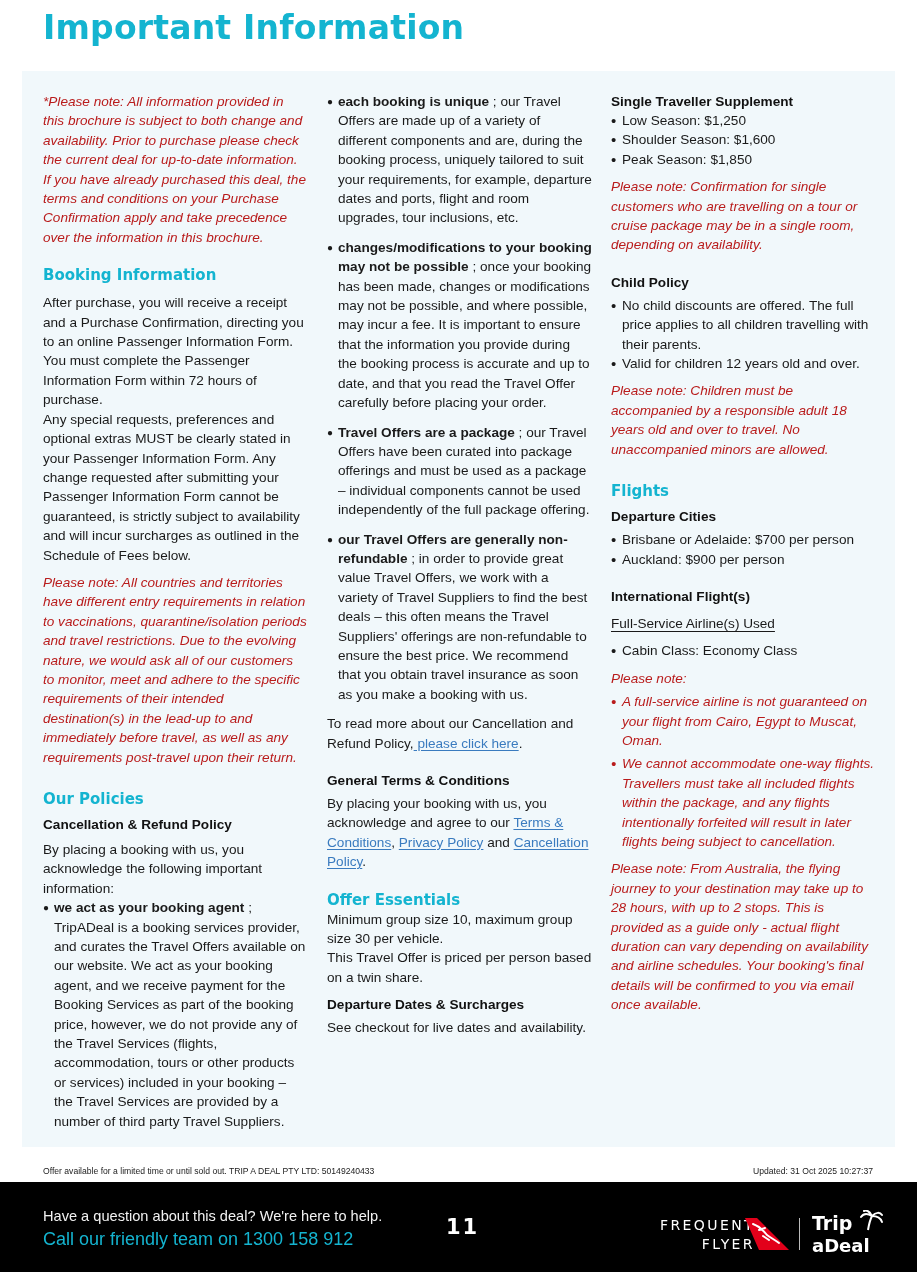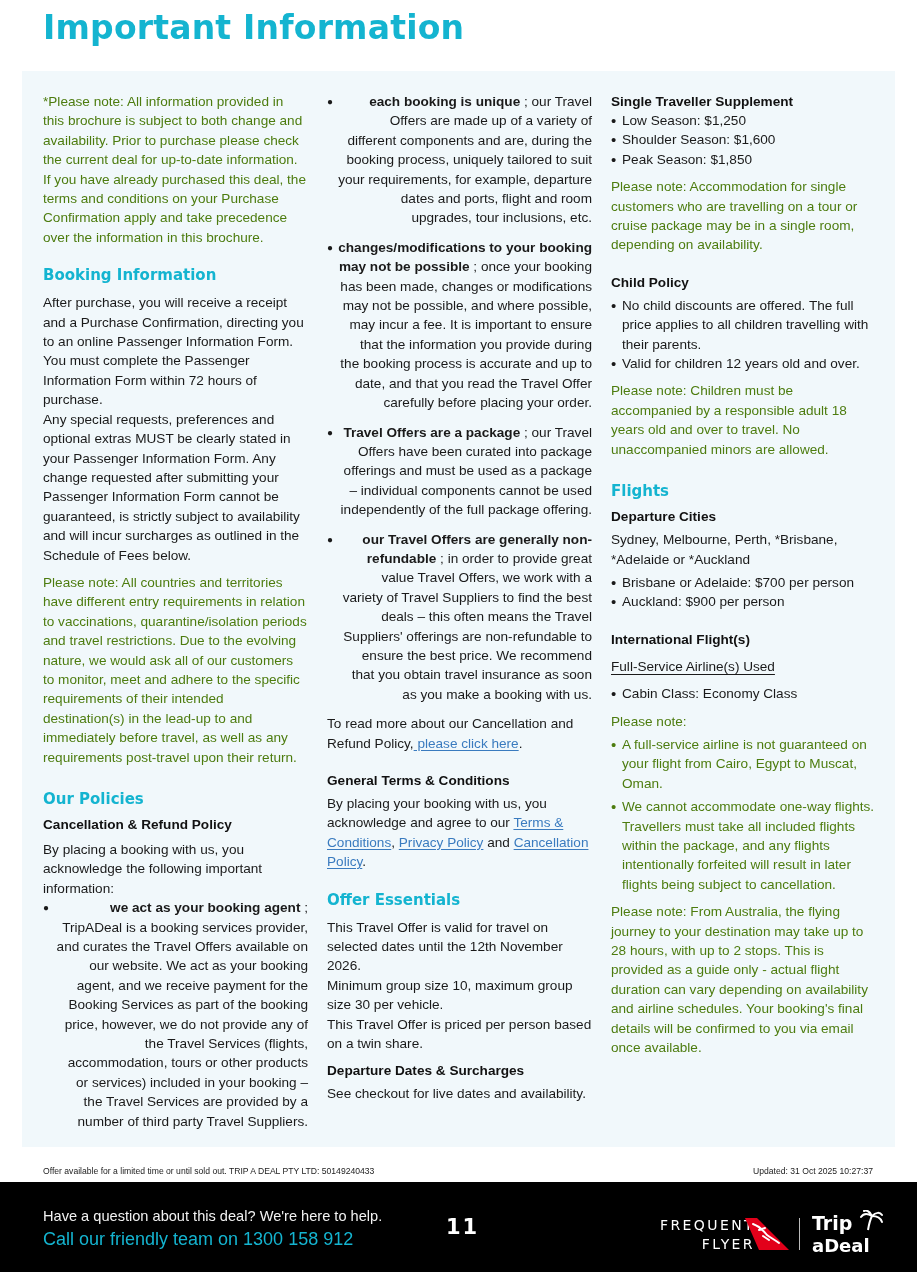--- a/index.html
+++ b/index.html
@@ -15,37 +15,37 @@
   .panel {
     position: absolute; left: 22px; top: 71px; width: 873px; height: 1076px;
     background: #f1f8fb;
   }
 
   .col { position: absolute; top: 92px; width: 265px; font-size: 13.6px; line-height: 19.4px; }
   .col1 { left: 43px; }
   .col2 { left: 327px; width: 265px; }
   .col3 { left: 611px; width: 265px; }
 
-  .note { color: #4d7c0f; }
+  .note { color: #b91c1c; font-style: italic; }
   .h2 {
     font-family: "DejaVu Sans", sans-serif; font-weight: bold;
     color: #14b4d0; font-size: 15px; line-height: 20px;
   }
   .h3 { font-weight: bold; font-size: 13.6px; line-height: 19px; color: #111; }
   p { margin: 0; }
   .mt4 { margin-top: 4px; }
   .mt6 { margin-top: 6px; }
   .mt8 { margin-top: 8px; }
   .mt10 { margin-top: 10px; }
   .mt18 { margin-top: 18px; }
   .mt22 { margin-top: 22px; }
 
   .bul { position: relative; padding-left: 11px; }
   .bul::before { content: "\2022"; position: absolute; left: 0; top: 0; font-size: 15px; }
-  .bigbul { position: relative; padding-left: 11px; text-align: right; }
+  .bigbul { position: relative; padding-left: 11px; }
   .bigbul::before { content: "\25CF"; position: absolute; left: 0; top: 0; font-size: 10px; }
   .b { font-weight: bold; }
 
   a.link { color: #3a7bbf; text-decoration: underline; text-underline-offset: 2px; }
   .uline { text-decoration: underline; text-underline-offset: 3px; }
 
   .fine {
     position: absolute; top: 1166px; font-size: 8.6px; color: #222;
   }
   .fine-left { left: 43px; }
@@ -103,42 +103,40 @@
     <span class="b">our Travel Offers are generally non-refundable</span><span> ; in order to provide great value Travel Offers, we work with a variety of Travel Suppliers to find the best deals – this often means the Travel Suppliers' offerings are non-refundable to ensure the best price. We recommend that you obtain travel insurance as soon as you make a booking with us.</span>
   </div>
   <p class="mt10">
     <span>To read more about our Cancellation and Refund Policy,</span><a class="link"> please click here</a><span>.</span>
   </p>
   <div class="h3 mt18">General Terms &amp; Conditions</div>
   <p class="mt4">
     <span>By placing your booking with us, you acknowledge and agree to our </span><a class="link">Terms &amp; Conditions</a><span>, </span><a class="link">Privacy Policy</a><span> and </span><a class="link">Cancellation Policy</a><span>.</span>
   </p>
   <div class="h2 mt18">Offer Essentials</div>
-  <p class="mt8">This Travel Offer is valid for travel on selected dates until the 12th November 2026.</p>
   <p>Minimum group size 10, maximum group size 30 per vehicle.</p>
   <p>This Travel Offer is priced per person based on a twin share.</p>
   <div class="h3 mt8">Departure Dates &amp; Surcharges</div>
   <p class="mt4">See checkout for live dates and availability.</p>
 </div>
 
 <div class="col col3">
   <div class="h3">Single Traveller Supplement</div>
   <div class="bul">Low Season: $1,250</div>
   <div class="bul">Shoulder Season: $1,600</div>
   <div class="bul">Peak Season: $1,850</div>
-  <p class="note mt8">Please note: Accommodation for single customers who are travelling on a tour or cruise package may be in a single room, depending on availability.</p>
+  <p class="note mt8">Please note: Confirmation for single customers who are travelling on a tour or cruise package may be in a single room, depending on availability.</p>
 
   <div class="h3 mt18">Child Policy</div>
   <div class="bul mt4">No child discounts are offered. The full price applies to all children travelling with their parents.</div>
   <div class="bul">Valid for children 12 years old and over.</div>
   <p class="note mt8">Please note: Children must be accompanied by a responsible adult 18 years old and over to travel. No unaccompanied minors are allowed.</p>
 
   <div class="h2 mt22">Flights</div>
   <div class="h3 mt6">Departure Cities</div>
-  <p class="mt4">Sydney, Melbourne, Perth, *Brisbane, *Adelaide or *Auckland</p>
 
   <div class="bul mt4">Brisbane or Adelaide: $700 per person</div>
   <div class="bul">Auckland: $900 per person</div>
 
   <div class="h3 mt18">International Flight(s)</div>
   <p class="mt8 uline">Full-Service Airline(s) Used</p>
   <div class="bul mt8">Cabin Class: Economy Class</div>
   <p class="note mt8">Please note:</p>
   <div class="bul note mt4">A full-service airline is not guaranteed on your flight from Cairo, Egypt to Muscat, Oman.</div>
   <div class="bul note mt4">We cannot accommodate one-way flights. Travellers must take all included flights within the package, and any flights intentionally forfeited will result in later flights being subject to cancellation.</div>

